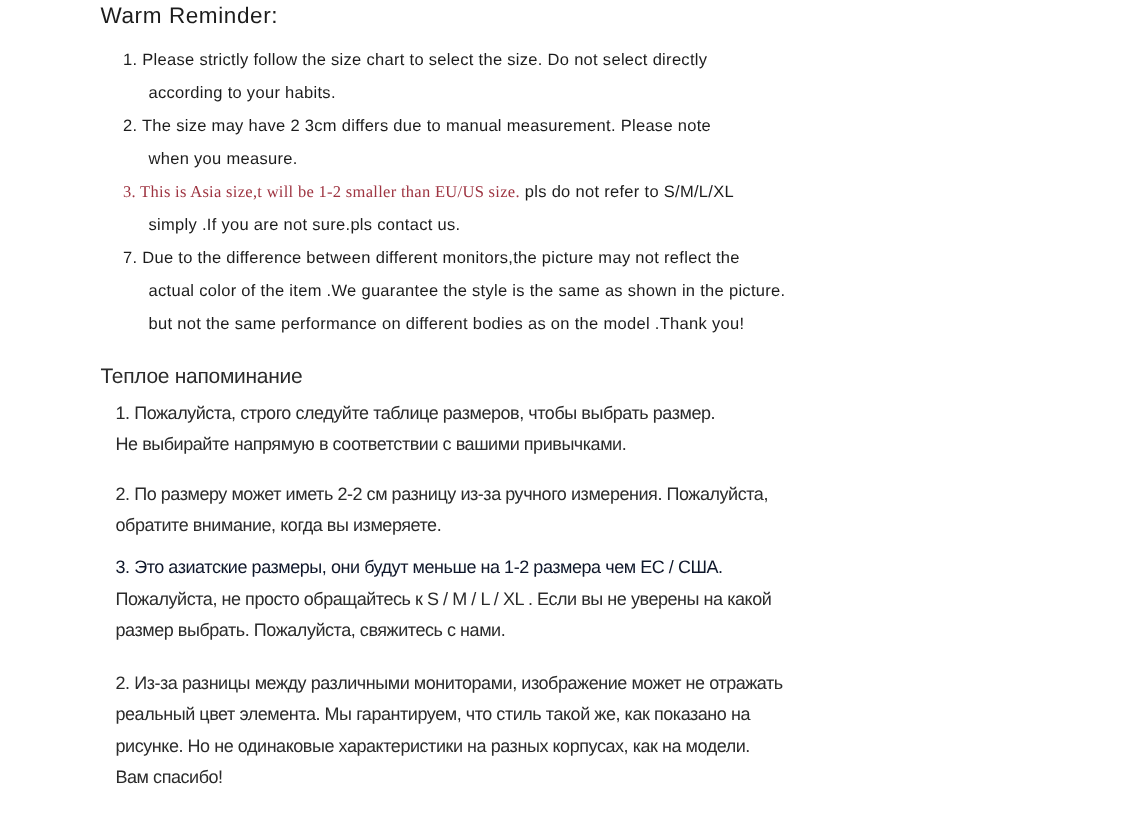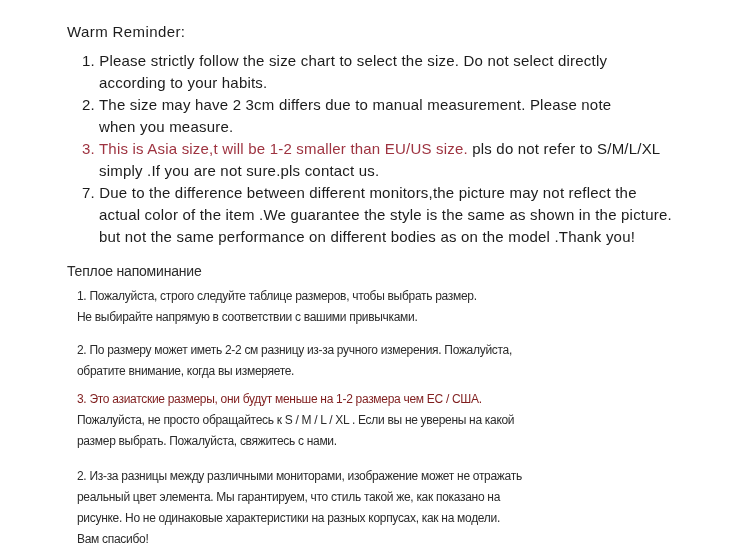--- a/index.html
+++ b/index.html
@@ -11,48 +11,48 @@
     width: 750px;
     height: 556px;
     overflow: hidden;
     font-family: "Liberation Sans", "DejaVu Sans", sans-serif;
     -webkit-font-smoothing: antialiased;
   }
   .page {
     box-sizing: border-box;
     width: 750px;
     height: 556px;
-    padding-top: 21px;
     background: #ffffff;
   }
 
   
   .en-title {
     margin-left: 67px;
     font-size: 15px;
     line-height: 22px;
     color: #1c1c1c;
     letter-spacing: 0.4px;
   }
   .en-list {
     margin-left: 82px;
     margin-top: 7px;
     width: 660px;
   }
   .en-item {
-    font-size: 15px;
+    font-size: 11px;
     line-height: 22px;
     color: #1c1c1c;
     letter-spacing: 0.2px;
     white-space: pre;
     padding-left: 17px;
     text-indent: -17px;
   }
   .en-item .red-part {
     color: #9e3340;
+    font-family: Liberation Serif, serif;
   }
 
   
   .ru-section {
     margin-top: 12px;
   }
   .ru-title {
     margin-left: 67px;
     font-size: 14px;
     line-height: 22px;
@@ -68,21 +68,21 @@
     font-size: 12px;
     line-height: 21px;
     color: #2b2b2b;
     letter-spacing: -0.3px;
     white-space: pre;
   }
   .ru-item.gap-a { margin-bottom: 12px; }
   .ru-item.gap-b { margin-bottom: 7px; }
   .ru-item.gap-c { margin-bottom: 14px; }
   .ru-item .red-part {
-    color: #7f1d1d;
+    color: #0f172a;
   }
 </style>
 </head>
 <body>
 
 <div class="page">
 
   <div class="en-section">
     <div class="en-title">Warm Reminder:</div>
 

